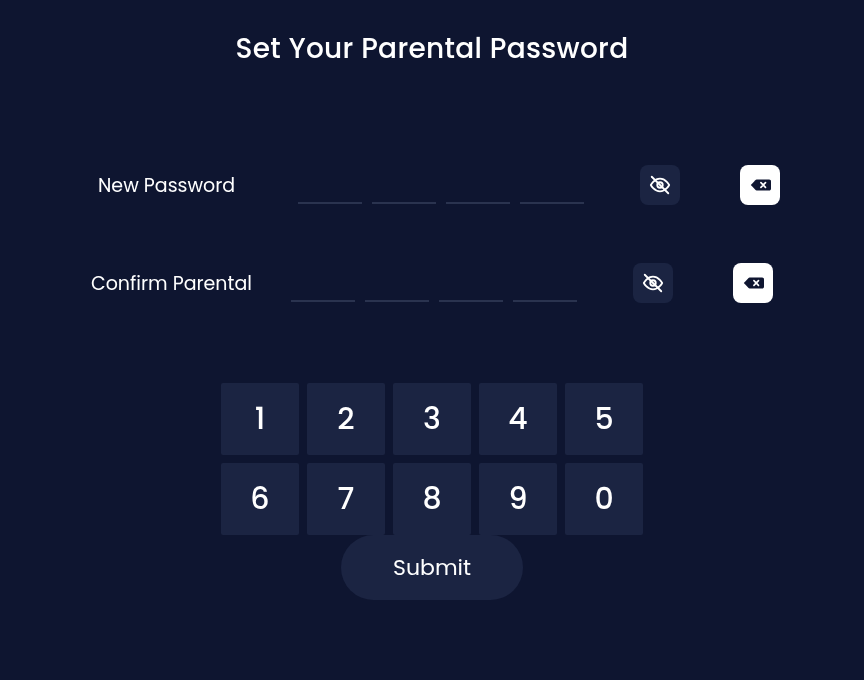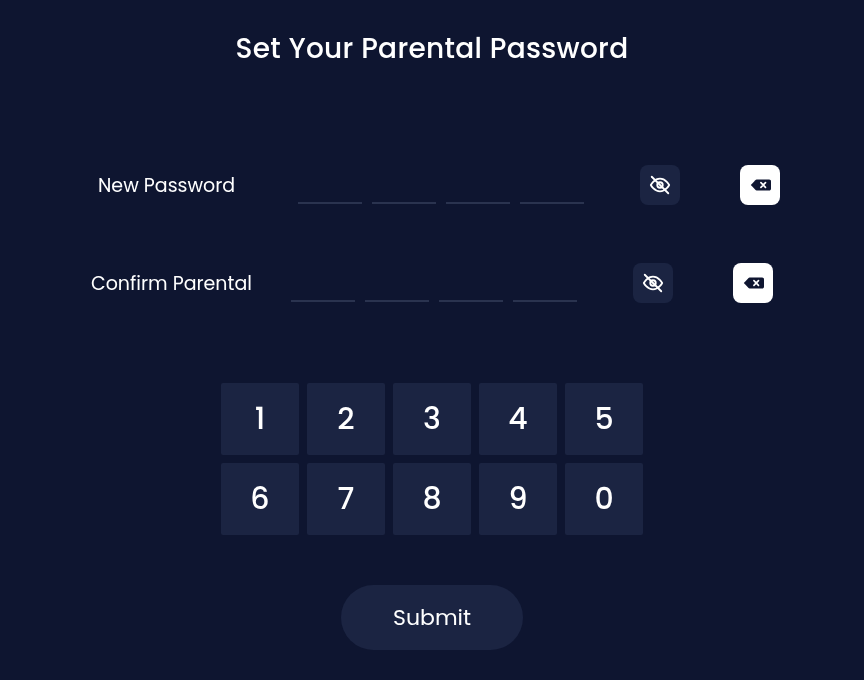--- a/index.html
+++ b/index.html
@@ -91,21 +91,20 @@
       border-radius: 2px;
       display: flex;
       align-items: center;
       justify-content: center;
       font-size: 30px;
       font-weight: 500;
       cursor: pointer;
       user-select: none;
     }
     .submit-btn {
-      margin-top: 50px;
       background-color: #1b2442;
       border: none;
       color: #ffffff;
       font-size: 22px;
       font-weight: 400;
       padding: 16px 52px;
       border-radius: 50px;
       cursor: pointer;
       font-family: inherit;
       text-align: right;

